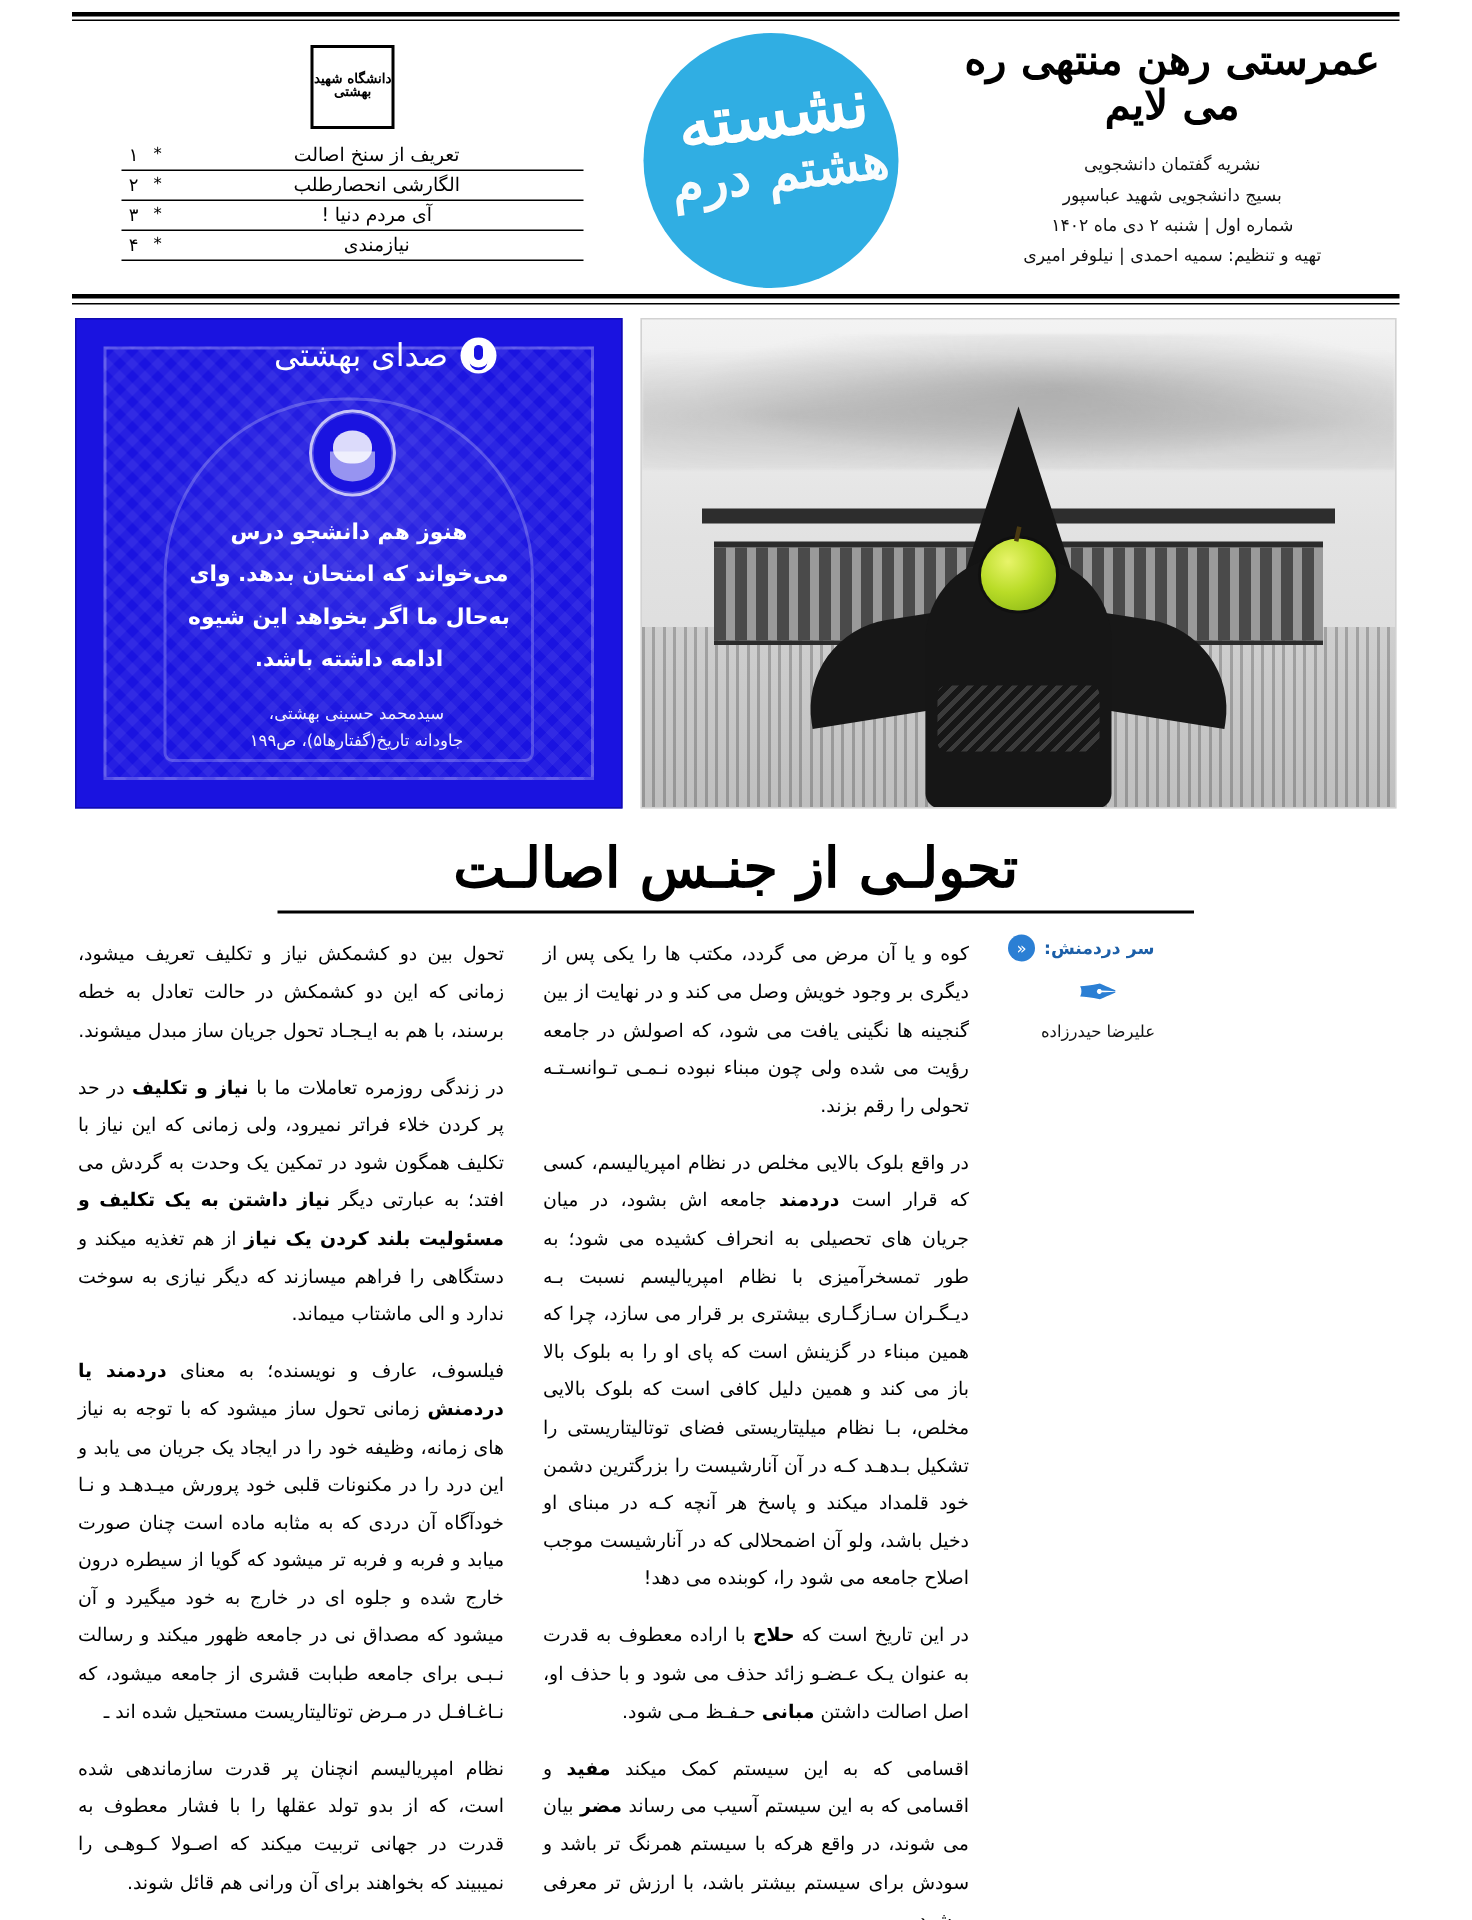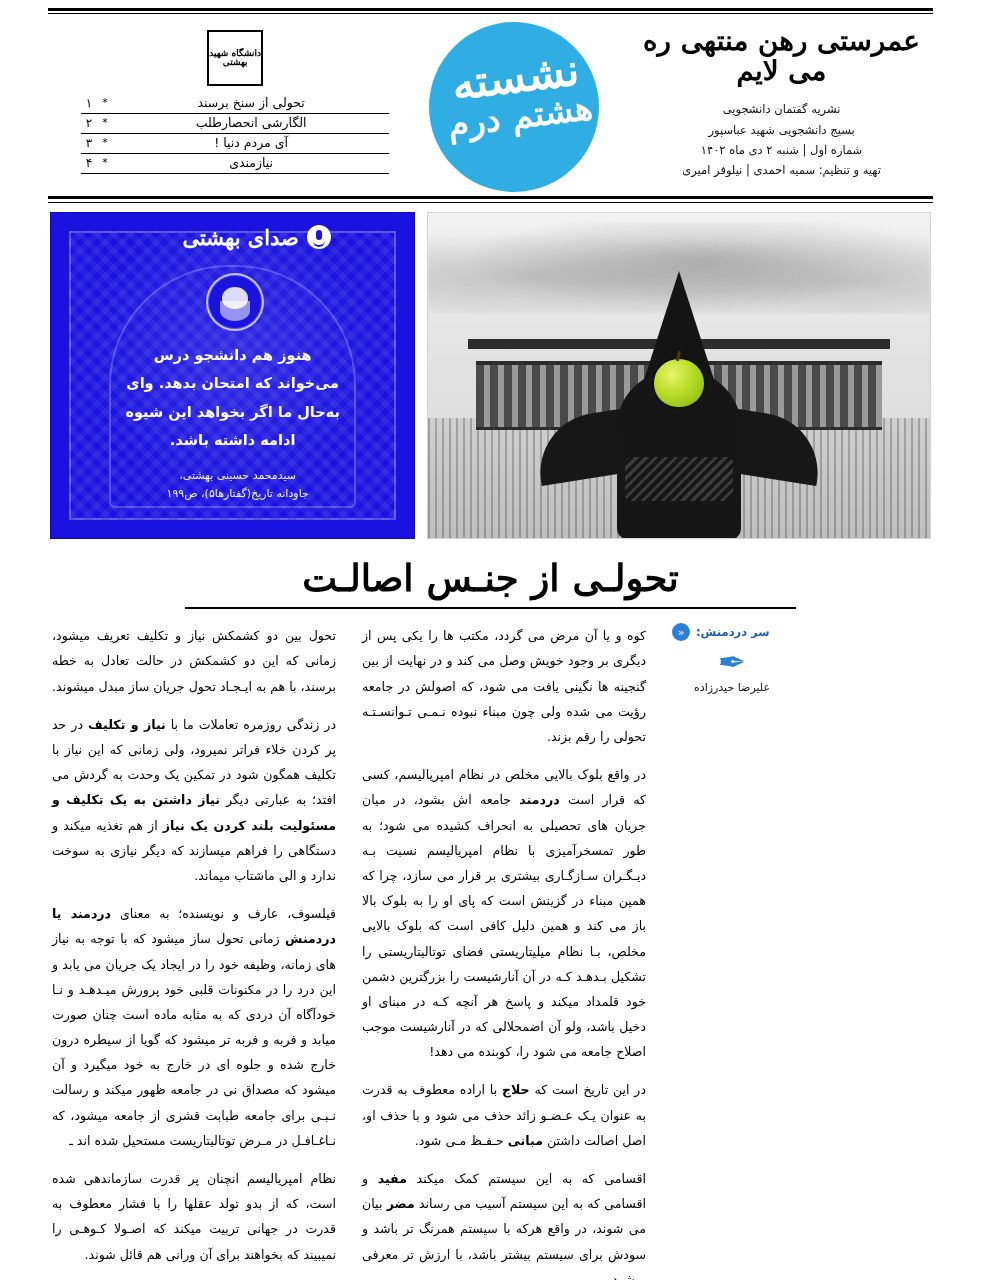--- a/index.html
+++ b/index.html
@@ -82,21 +82,21 @@
   .qc-arch{
     position:absolute;left:58px;right:58px;top:52px;bottom:30px;
     border:2px solid rgba(255,255,255,.22);
     border-radius:120px 120px 6px 6px;
   }
   .qc-header{
     position:absolute;top:6px;left:0;right:0;height:36px;
     display:flex;flex-direction:row-reverse;align-items:center;justify-content:center;gap:8px;
   }
   .qc-brand{
-    font-family:"DejaVu Serif",serif;font-size:21px;font-weight:bold;color:#fff;letter-spacing:-1px;margin-left:48px;
+    font-family:"DejaVu Serif",serif;font-size:21px;font-weight:normal;color:#fff;letter-spacing:-1px;margin-left:48px;
   }
   .qc-mic{
     width:24px;height:24px;border-radius:50%;background:#fff;position:relative;
   }
   .qc-mic:after{
     content:"";position:absolute;left:9px;top:5px;width:6px;height:10px;border-radius:3px;background:#1a13e0;
   }
   .qc-mic:before{
     content:"";position:absolute;left:6px;top:14px;width:12px;height:6px;border-bottom:2px solid #1a13e0;border-radius:0 0 8px 8px;
   }
@@ -229,21 +229,21 @@
           <span class="l2">هشتم درم</span>
         </div>
       </div>
 
       <div class="toc-block">
         <div class="uni-logo">دانشگاه شهید بهشتی</div>
         <div class="toc-list">
           <div class="toc-row">
             <span class="toc-num">۱</span>
             <span class="toc-star">*</span>
-            <span class="toc-label">تحولی از سنخ برسند</span>
+            <span class="toc-label">تعریف از سنخ اصالت</span>
           </div>
           <div class="toc-row">
             <span class="toc-num">۲</span>
             <span class="toc-star">*</span>
             <span class="toc-label">الگارشی انحصارطلب</span>
           </div>
           <div class="toc-row">
             <span class="toc-num">۳</span>
             <span class="toc-star">*</span>
             <span class="toc-label">آی مردم دنیا !</span>

